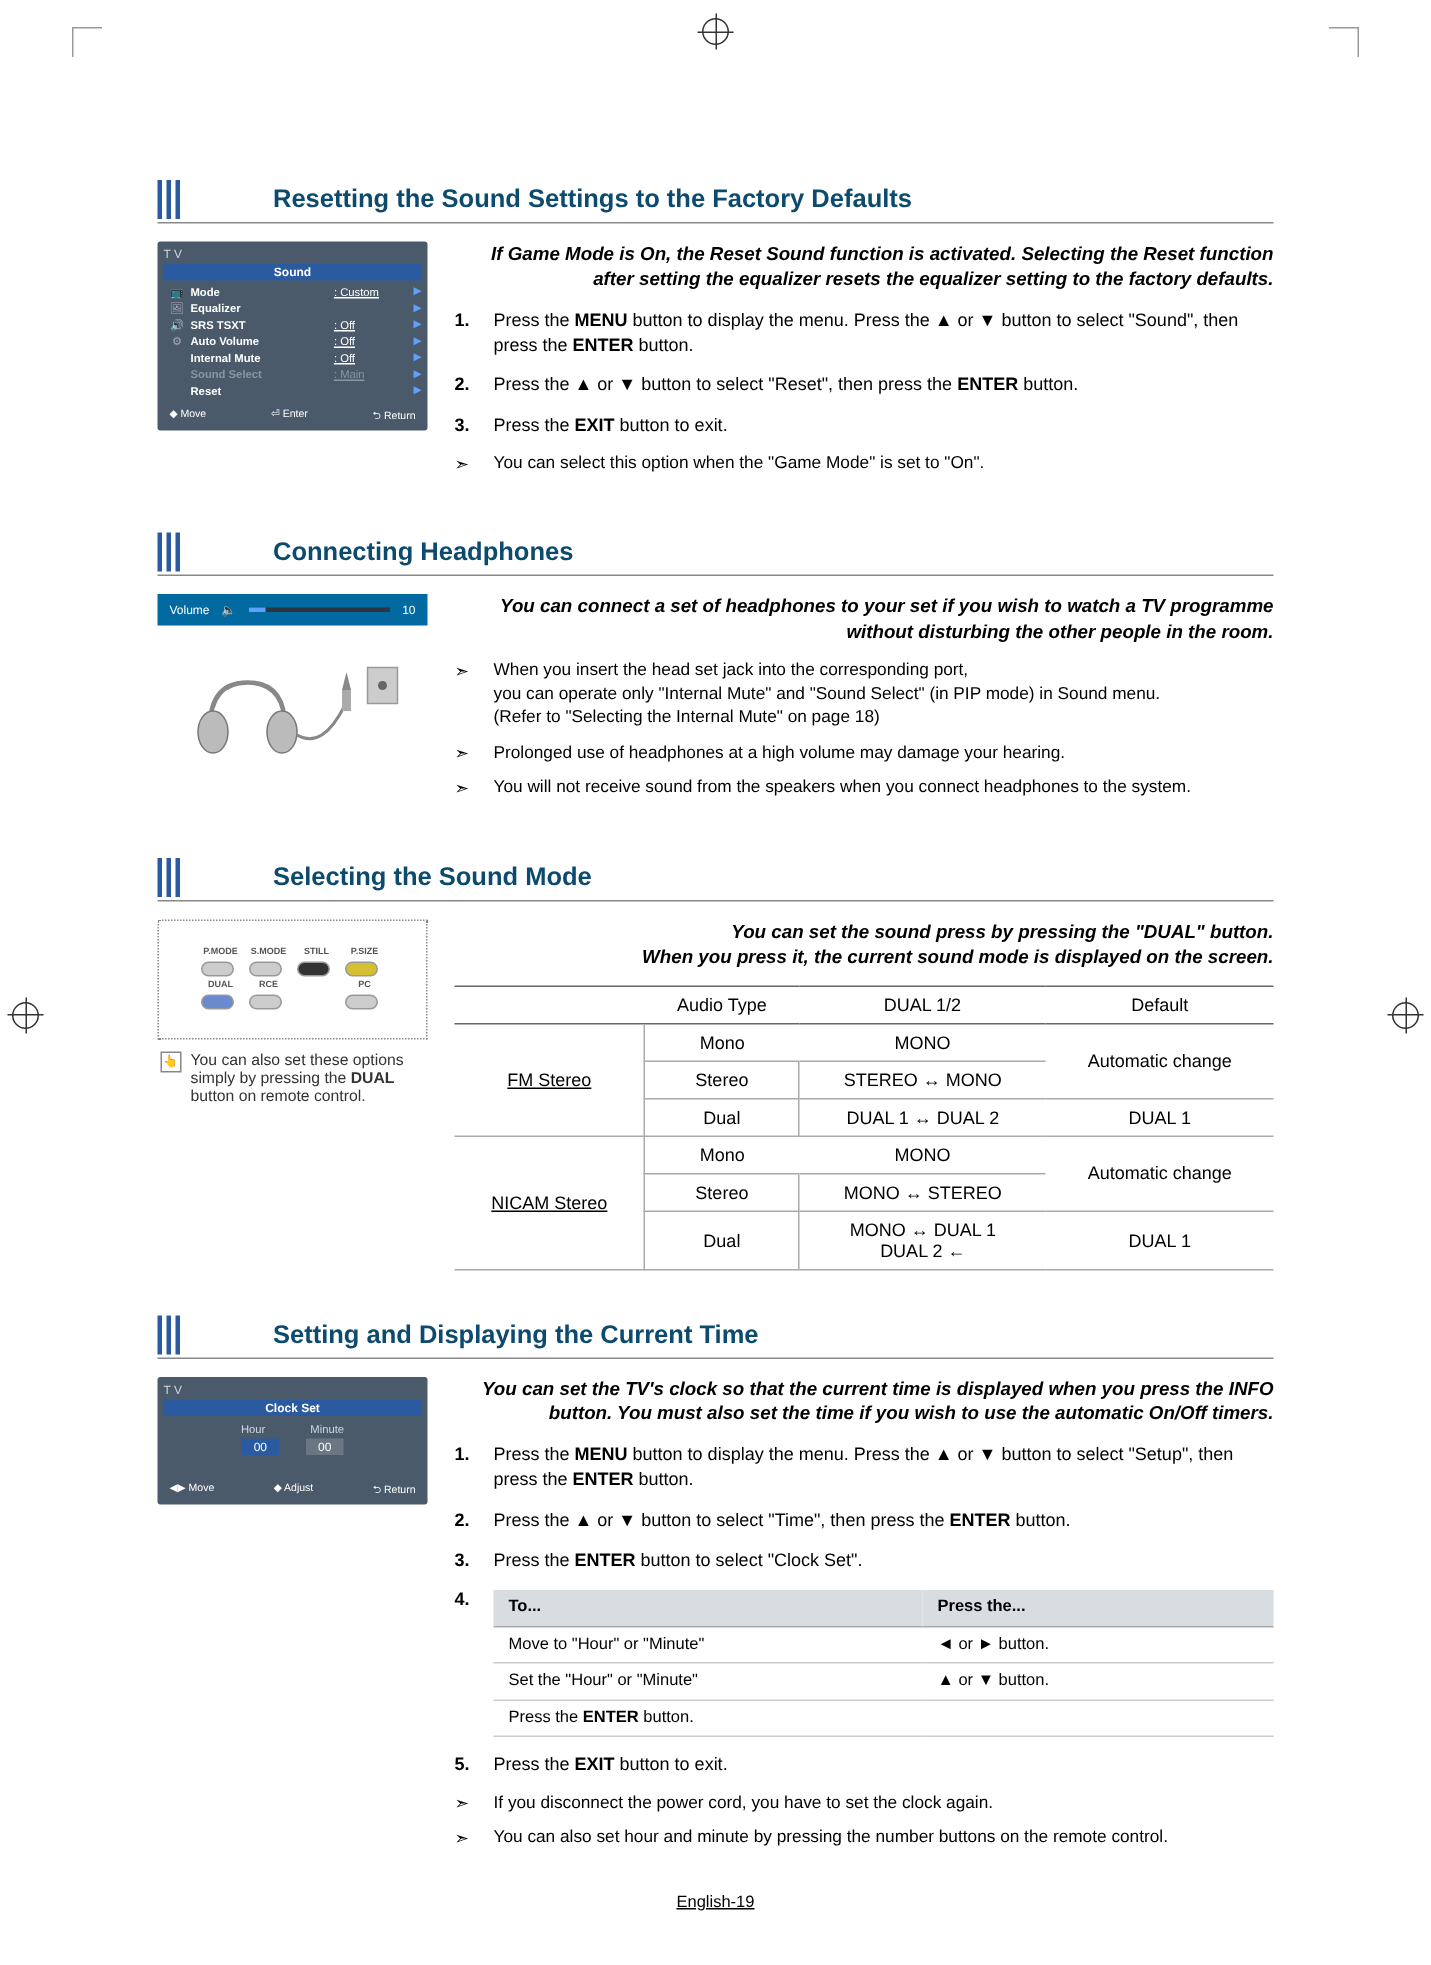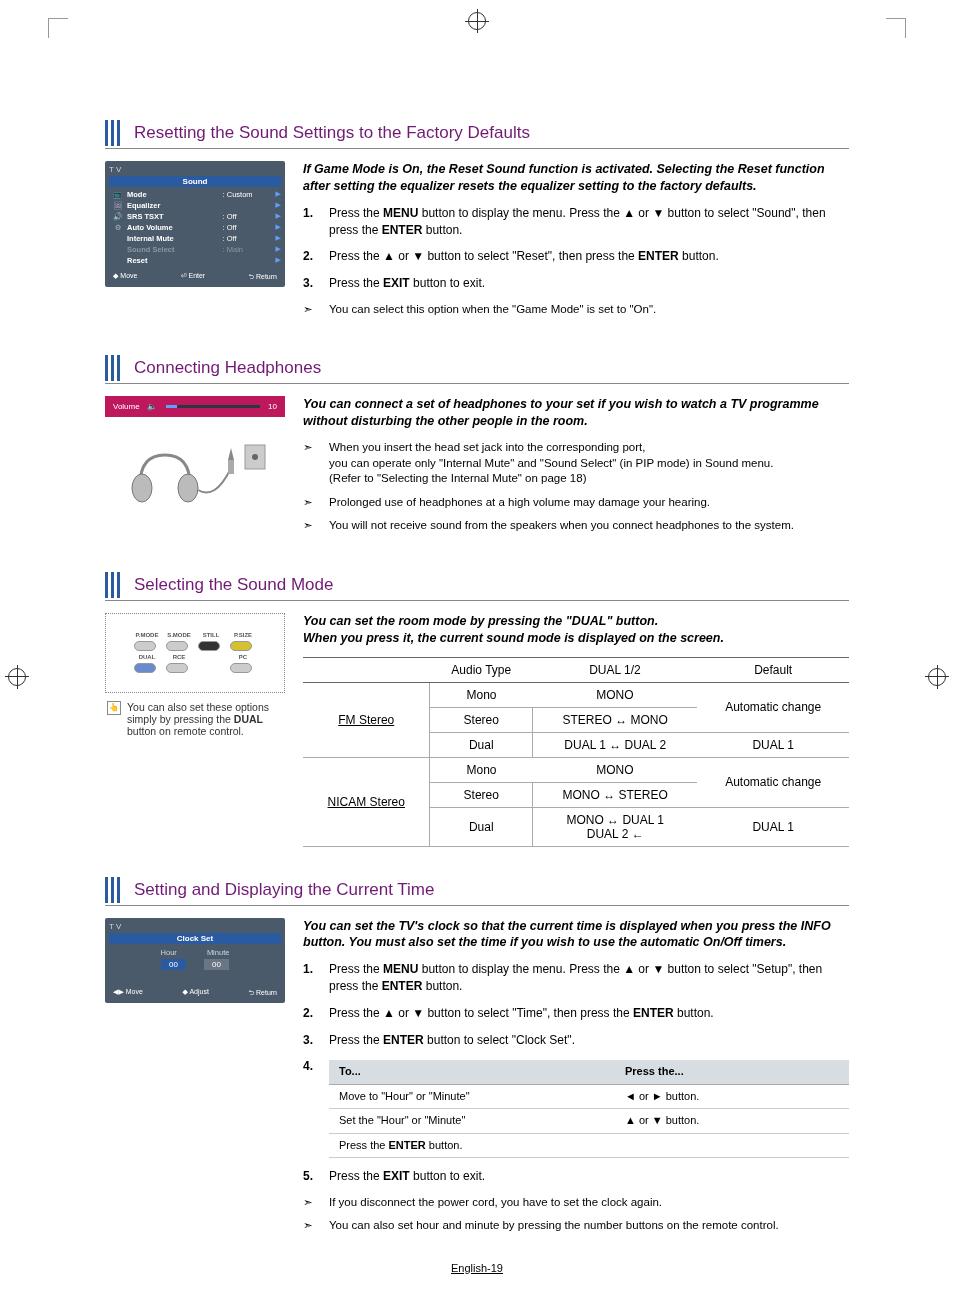--- a/index.html
+++ b/index.html
@@ -32,43 +32,43 @@
 
   .content { padding: 100px 75px 40px; }
 
   .section-head {
     display: flex; align-items: center; gap: 14px;
     border-bottom: 1px solid #888; padding-bottom: 2px;
     margin-bottom: 12px;
   }
   .bars { display: flex; gap: 3px; }
   .bars span { display: block; width: 3px; height: 26px; background: #2a5aa0; }
-  .section-title { font-size: 17px; font-weight: normal; color: #701a75; }
+  .section-title { font-size: 17px; font-weight: bold; color: #0c4a6e; margin-left: 48px; }
 
   .section-body { display: flex; gap: 18px; margin-bottom: 30px; }
   .left-col { width: 180px; flex-shrink: 0; }
   .right-col { flex: 1; }
 
   .osd {
     background: #4a5a6a; color: #fff; font-size: 8px; padding: 4px;
     width: 180px; border-radius: 2px;
   }
   .osd-title { font-size: 8px; font-weight: normal; margin-bottom: 2px; color:#cdd7e1;}
   .osd-header { background:#2a5aa0; text-align:center; font-size:8px; padding:1px 0; margin-bottom:2px; font-weight:bold;}
   .osd-feet{ display:flex; justify-content:space-between; font-size:7px; margin-top:6px; padding:0 4px;}
   .osd-row { display:flex; font-size:7.5px; padding:1px 0;}
   .osd-row .ico{ width:18px; text-align:center; color:#aab;}
   .osd-row .lbl{ flex:1;font-weight:bold;}
-  .osd-row .val{ width:50px;}
+  .osd-row .val{ width:50px;text-decoration:underline;}
   .osd-row.sel{ color:#fff;}
   .osd-row.dim{ color:#8a96a2;}
   .osd .tri{ color:#5fa0ff; font-size:7px; margin-left:auto; padding-left:3px;}
 
   .vol-bar{
-    background:#be185d; color:#fff; font-size:8px; padding:6px 8px;
+    background:#0369a1; color:#fff; font-size:8px; padding:6px 8px;
     display:flex; align-items:center; gap:8px; width:180px;
   }
   .vol-bar .track{ flex:1; height:3px; background:#2a3642; position:relative;}
   .vol-bar .track::before{ content:''; position:absolute; left:0; top:0; height:100%; width:12%; background:#5fa0ff;}
   .headphone-img{
     margin-top:8px; width:180px; height:90px; display:flex; align-items:center; justify-content:center;
     color:#999;
   }
 
   .remote-box{
@@ -80,21 +80,21 @@
     display:grid; grid-template-columns:repeat(4,26px); gap:3px 6px; align-items:center;
   }
   .rlabel{ font-size:6px; font-weight:bold; text-align:center; color:#555;}
   .rbtn{ width:22px; height:10px; border-radius:5px; background:#ccc; border:1px solid #999;}
   .rbtn.dark{ background:#333;}
   .rbtn.yel{ background:#d4c030;}
   .rbtn.blue{ background:#6a8ad0;}
   .tip-box{ display:flex; gap:6px; font-size:10.5px; margin-top:8px; padding:0 2px; color:#333;}
   .tip-box .ticon{ width:14px; height:14px; border:1px solid #888; display:flex; align-items:center; justify-content:center; font-size:8px; flex-shrink:0;}
 
-  .intro{ font-style: italic; font-weight: bold; font-size: 12.5px; line-height: 1.35; margin-bottom: 10px; }
+  .intro{ font-style: italic; font-weight: bold; font-size: 12.5px; line-height: 1.35; margin-bottom: 10px; text-align: right; }
   .steps{ list-style:none; padding:0;}
   .steps li{ display:flex; gap:12px; margin-bottom:10px; font-size:12px; line-height:1.4;}
   .steps .num{ font-weight:bold; width:14px; flex-shrink:0;}
   .steps .txt{ flex:1;}
   .steps .txt b{ font-weight:bold;}
   .note-row{ display:flex; gap:12px; margin:8px 0; font-size:11.5px;}
   .note-row .arrow{ width:14px;}
   .note-row .ntxt{ flex:1; line-height:1.35;}
 
   table.sound-table{
@@ -295,21 +295,21 @@
         <div class="rbtn"></div>
       </div>
     </div>
     <div class="tip-box">
       <div class="ticon">👆</div>
       <div><span>You can also set these options simply by pressing the </span><b>DUAL</b><span> button on remote control.</span></div>
     </div>
   </div>
   <div class="right-col">
     <p class="intro">
-      <span>You can set the room mode by pressing the "DUAL" button.</span><br>
+      <span>You can set the sound press by pressing the "DUAL" button.</span><br>
       <span>When you press it, the current sound mode is displayed on the screen.</span>
     </p>
     <table class="sound-table">
       <tbody>
             <tr>
         <th></th>
         <th>Audio Type</th>
         <th>DUAL 1/2</th>
         <th>Default</th>
       </tr>

